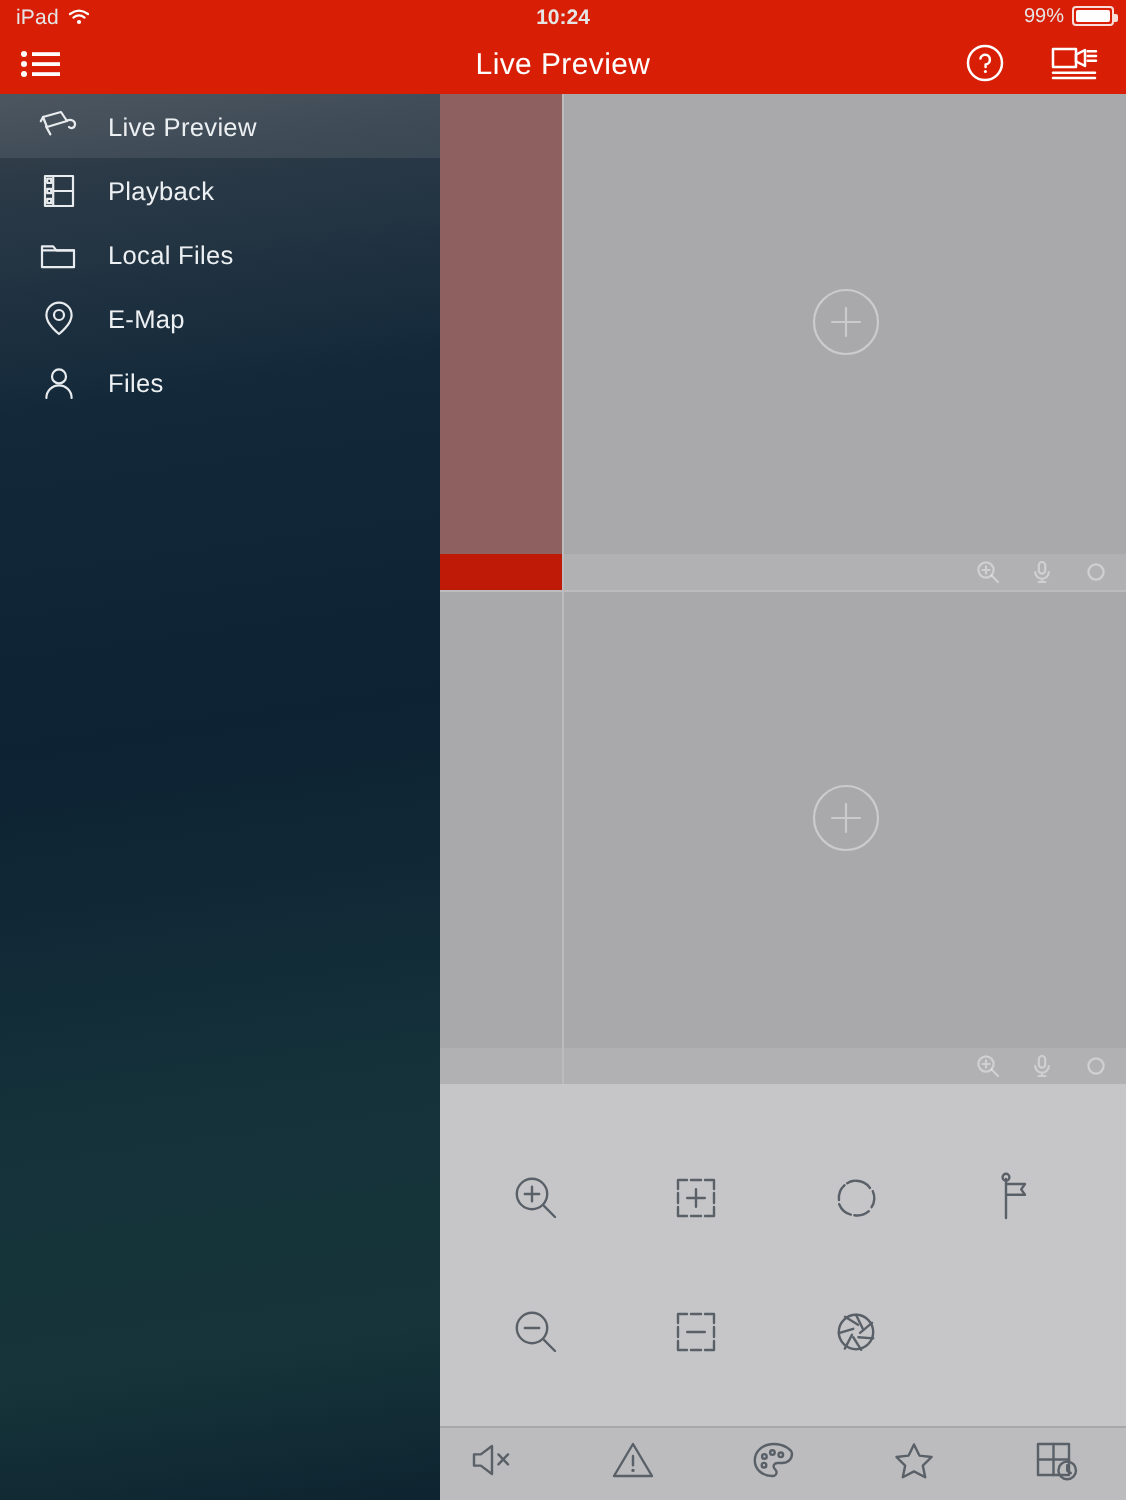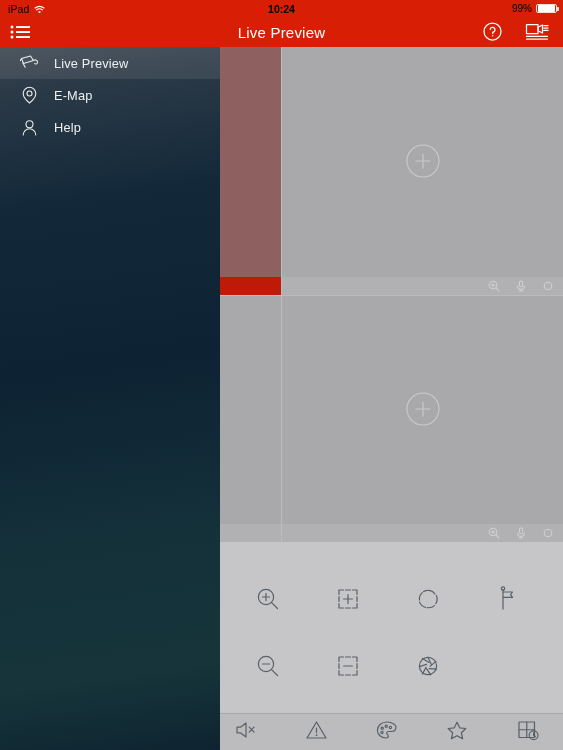--- a/index.html
+++ b/index.html
@@ -14,34 +14,34 @@
     width: 563px; height: 750px;
     overflow: hidden;
   }
 
   
   .status-bar {
     position: absolute; top: 0; left: 0;
     width: 563px; height: 17px;
     background: #d81f06;
     display: flex; align-items: center;
-    color: #000000;
+    color: #e5e5e5;
   }
   .sb-left {
     position: absolute; left: 8px;
     display: flex; align-items: center; gap: 5px;
   }
   .sb-device { font-size: 10.5px; letter-spacing: .1px; }
   .sb-center {
     position: absolute; left: 0; right: 0;
     text-align: center; font-size: 10.5px; font-weight: bold;
   }
   .sb-right {
     position: absolute; right: 6px;
-    display: flex; align-items: center; gap: 4px;
+    display: flex; gap: 4px;
   }
   .sb-batt-text { font-size: 10px; }
   .batt {
     width: 21px; height: 9.5px;
     border: 1px solid rgba(255,255,255,.85);
     border-radius: 2px; position: relative;
   }
   .batt:after {
     content: ""; position: absolute;
     right: -3px; top: 2.6px;
@@ -521,22 +521,44 @@
         <svg width="21" height="19" viewBox="0 0 21 19">
           <path d="M2.5 4.5 L11.5 2 L14.5 6.5 L4.5 9.5 Z" class="stroke-w"></path>
           <path d="M4.0 9.2 L6.2 13.2" class="stroke-w"></path>
           <path d="M14.5 6.3 c2.2 -1.1 4.3 0.4 4.0 2.2 c-0.25 1.5 -2.1 2.0 -3.0 1.0" class="stroke-w"></path>
           <path d="M2.6 4.4 L1.4 6.6" class="stroke-w"></path>
         </svg>
       </span>
       <span class="sb-label">Live Preview</span>
     </div>
 
-
-
+    <div class="sb-item">
+      <span class="sb-icon">
+        <svg width="19" height="19" viewBox="0 0 19 19">
+          <rect x="2.5" y="2" width="14" height="15" class="stroke-w"></rect>
+          <path d="M6.6 2 v15" class="stroke-w"></path>
+          <rect x="3.6" y="3.3" width="2" height="2.2" class="stroke-w"></rect>
+          <rect x="3.6" y="8.4" width="2" height="2.2" class="stroke-w"></rect>
+          <rect x="3.6" y="13.4" width="2" height="2.2" class="stroke-w"></rect>
+          <path d="M6.6 9.5 h9.9" class="stroke-w"></path>
+        </svg>
+      </span>
+      <span class="sb-label">Playback</span>
+    </div>
+
+
+    <div class="sb-item">
+      <span class="sb-icon">
+        <svg width="20" height="19" viewBox="0 0 20 19">
+          <path d="M2 5.2 h5.6 l1.6 2 h8.8 v8.4 H2 Z" class="stroke-w"></path>
+          <path d="M2 7.2 h16" class="stroke-w"></path>
+        </svg>
+      </span>
+      <span class="sb-label">Local Files</span>
+    </div>
 
     <div class="sb-item">
       <span class="sb-icon">
         <svg width="19" height="20" viewBox="0 0 19 20">
           <path d="M9.5 2.3 a6.3 6.3 0 0 1 6.3 6.3 c0 4.6 -6.3 9.4 -6.3 9.4 s-6.3 -4.8 -6.3 -9.4 a6.3 6.3 0 0 1 6.3 -6.3 Z" class="stroke-w"></path>
           <circle cx="9.5" cy="8.5" r="2.5" class="stroke-w"></circle>
         </svg>
       </span>
       <span class="sb-label">E-Map</span>
     </div>
@@ -544,17 +566,17 @@
 
 
 
     <div class="sb-item">
       <span class="sb-icon">
         <svg width="19" height="19" viewBox="0 0 19 19">
           <circle cx="9.5" cy="6.2" r="3.5" class="stroke-w"></circle>
           <path d="M3.2 17 a6.3 6.3 0 0 1 12.6 0" class="stroke-w"></path>
         </svg>
       </span>
-      <span class="sb-label">Help</span>
+      <span class="sb-label">Files</span>
     </div>
   </div>
 
 </div>
 
 </body></html>

